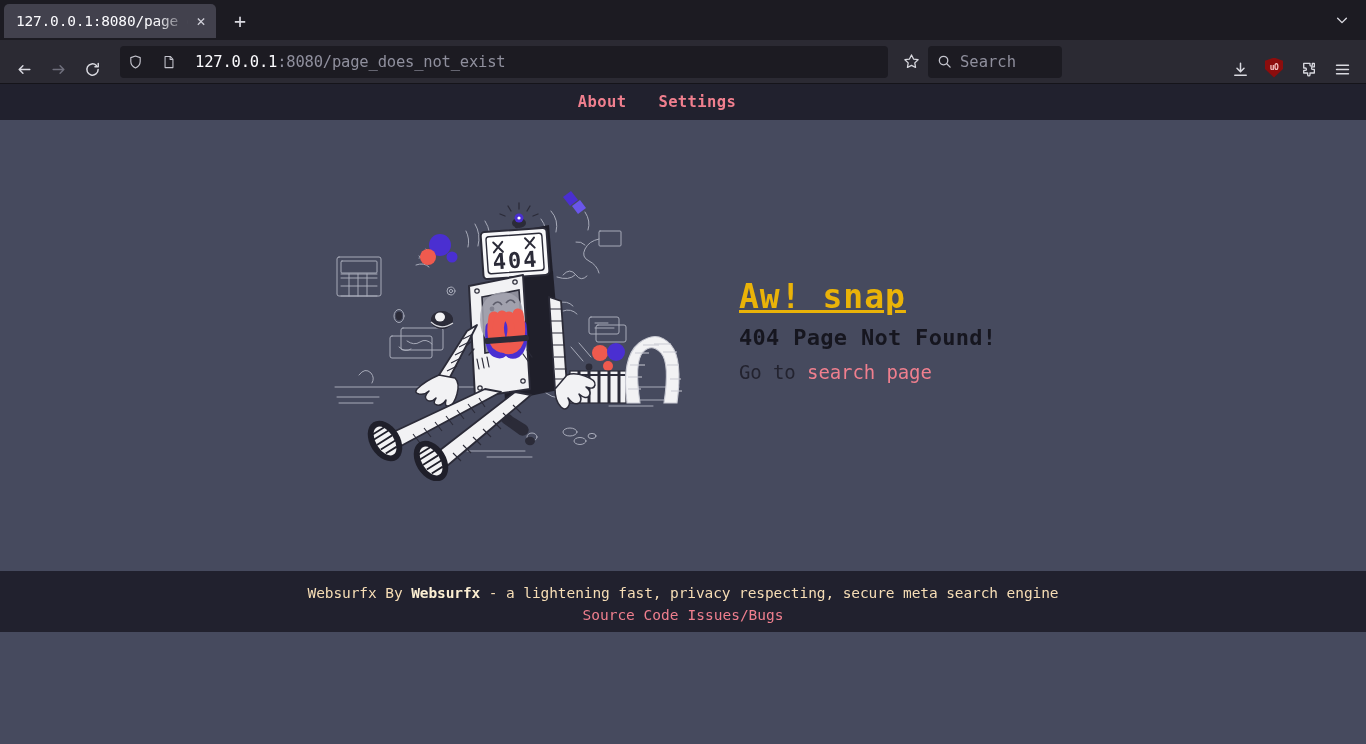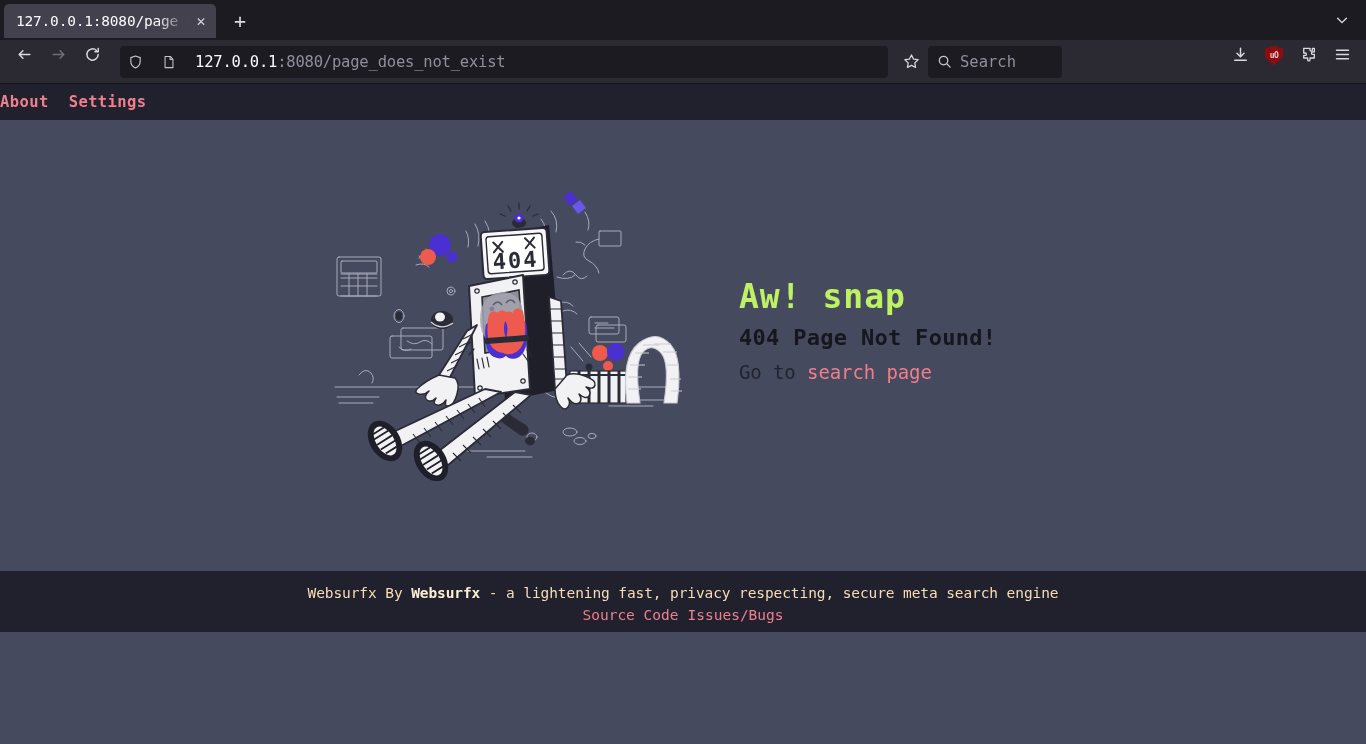--- a/index.html
+++ b/index.html
@@ -40,21 +40,21 @@
     position: absolute; right: 10px; bottom: 7px; width: 28px; height: 26px;
     display: flex; align-items: center; justify-content: center; color: #d9d9e0;
   }
 
   .navbar {
     height: 44px; background: #2b2a33; display: flex; align-items: center;
     padding: 0 8px; flex: none; gap: 2px; border-bottom: 1px solid #15141a;
   }
   .navbtn {
     width: 32px; height: 32px; border-radius: 4px; display: flex;
-    align-items: flex-start; justify-content: center; flex: none;
+    align-items: flex-end; justify-content: center; flex: none;
   }
   .navbtn svg { display: block; }
   .urlbar {
     flex: 1 1 auto; height: 32px; background: #1c1b22; border-radius: 4px;
     display: flex; align-items: center; padding: 0 8px; margin: 0 6px 0 10px;
     gap: 19px; max-width: 768px;
   }
   .url-text { font-size: 15.5px; color: #8f8f9d; white-space: nowrap; overflow: hidden; letter-spacing: -0.2px;}
   .url-text b { color: #fbfbfe; font-weight: 400; }
   .star { width: 30px; height: 30px; display:flex; align-items:center; justify-content:center; flex:none; }
@@ -69,39 +69,39 @@
     clip-path: polygon(50% 0, 100% 16%, 100% 58%, 50% 100%, 0 58%, 0 16%);
     display: flex; align-items: center; justify-content: center;
     font-size: 8px; color: #f4c3c3; font-weight: bold; letter-spacing: -0.5px;
   }
 
   
   .page { flex: 1 1 auto; display: flex; flex-direction: column; background: #464a5e; min-height: 0; }
 
   .site-header {
     height: 36px; background: #21212e; display: flex; align-items: center;
-    justify-content: flex-start; padding-right: 52px; gap: 20px; flex: none;
+    justify-content: center; padding-right: 52px; gap: 32px; flex: none;
   }
   .site-header a {
     color: #f07f8e; font-size: 15.5px; font-weight: bold; text-decoration: none;
     letter-spacing: 0.4px;
   }
 
   .content {
     flex: 1 1 auto; display: flex; align-items: center; justify-content: center;
     gap: 52px; min-height: 0; padding-bottom: 22px;
   }
 
   .illo { width: 360px; height: 292px; flex: none; position: relative; }
   .illo svg { display: block; width: 100%; height: 100%; }
 
   .textblock { width: 300px; flex: none; padding-bottom: 8px; }
   .aw {
-    font-size: 33px; font-weight: bold; color: #bef264; letter-spacing: 1px;
-    line-height: 1.15; margin-bottom: 10px;
+    font-size: 33px; font-weight: bold; color: #eab308; letter-spacing: 1px;
+    line-height: 1.15; margin-bottom: 10px; text-decoration: underline;
   }
   .h404 {
     font-size: 22px; font-weight: bold; color: #16161f; letter-spacing: 0.3px;
     margin-bottom: 11px;
   }
   .goto { font-size: 19px; color: #23232f; letter-spacing: -0.1px; }
   .goto a { color: #f07f8e; text-decoration: none; }
 
   .footer {
     background: #21212e; flex: none; height: 61px; padding-top: 11px;

